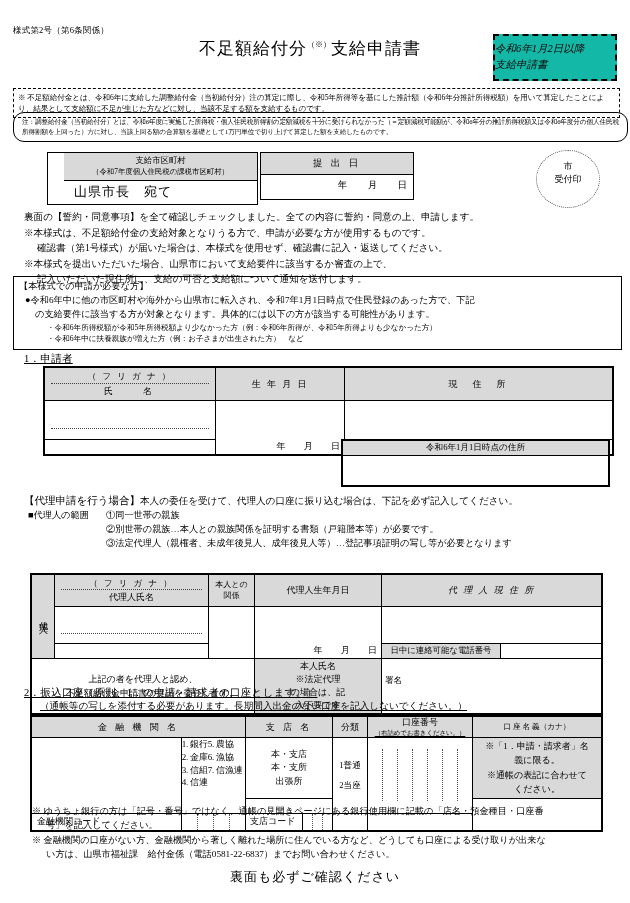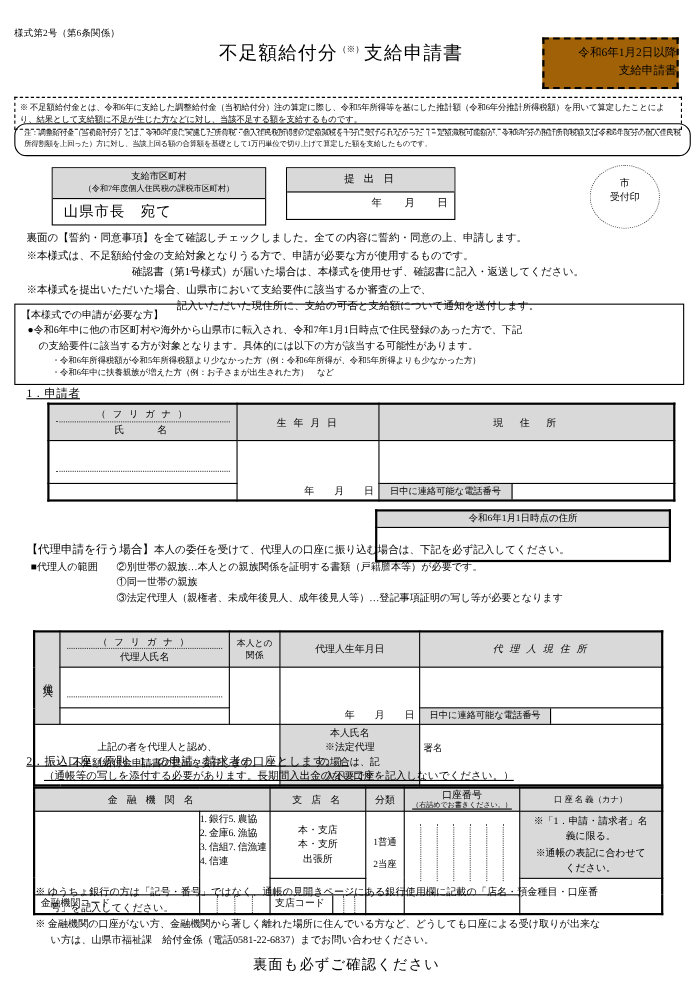--- a/index.html
+++ b/index.html
@@ -11,49 +11,49 @@
   }
   .page{position:absolute;left:0;top:0;width:630px;height:903px;}
 
   
   .formno{position:absolute;left:13px;top:25px;font-size:8.5px;letter-spacing:.2px;}
   .title{position:absolute;left:0;top:38px;width:630px;text-align:center;
          font-size:17px;letter-spacing:1px;}
   .title .sup{font-size:8px;vertical-align:super;letter-spacing:0;}
   .title-inner{display:inline-block;margin-left:-10px;}
   .badge{position:absolute;right:13px;top:34px;width:120px;
-         border:2px dashed #000;text-align:right;font-size:10.5px;
-         padding:5px 0 6px;line-height:1.5;background:#a16207;}
+         border:2px dashed #000;text-align:left;font-size:10.5px;
+         padding:5px 0 6px;line-height:1.5;background:#14b8a6;font-style:italic;}
 
   
   .note1{position:absolute;left:13px;top:88px;width:597px;
          border:1px dashed #000;padding:3px 4px;font-size:7.6px;line-height:1.45;
          letter-spacing:-.1px;}
   .note2{position:absolute;left:13px;top:112px;width:597px;
          border:1px solid #000;border-radius:11px;padding:4px 8px;
          font-size:6.6px;line-height:1.5;letter-spacing:-.1px;}
 
   
-  .box-muni{position:absolute;left:47px;top:152px;width:193px;border:1px solid #000;}
+  .box-muni{position:absolute;left:47px;top:152px;width:193px;border:1px solid #000;padding-left:16px;}
   .box-muni .hd{background:#d9d9d9;border-bottom:1px solid #000;text-align:center;
                 font-size:8.4px;line-height:1.45;padding:2px 0 2px;}
   .box-muni .bd{height:21px;font-size:13px;padding:2px 0 0 10px;letter-spacing:1px;}
   .box-date{position:absolute;left:260px;top:152px;width:152px;border:1px solid #000;}
   .box-date .hd{background:#d9d9d9;border-bottom:1px solid #000;text-align:center;
                 font-size:9.5px;padding:4px 0 4px;letter-spacing:3px;}
   .box-date .bd{height:20px;font-size:9.5px;text-align:right;padding:4px 6px 0 0;}
   .box-date .bd span{margin-left:18px;}
   .stamp{position:absolute;left:536px;top:150px;width:64px;height:58px;
          border:1px dotted #555;border-radius:50%;text-align:center;
          font-size:9px;line-height:1.45;padding-top:9px;box-sizing:border-box;}
 
   
   .instr{position:absolute;left:24px;top:209px;width:590px;font-size:9.6px;line-height:1.62;}
   .instr div{white-space:nowrap;}
-  .ind{padding-left:13px;text-align:center;}
+  .ind{padding-left:13px;}
 
   
   .reqbox{position:absolute;left:13px;top:276px;width:597px;border:1px solid #000;
           padding:3px 5px 4px;font-size:9.2px;line-height:1.52;}
   .reqbox .l2{padding-left:6px;text-indent:0;}
   .reqbox .l3{padding-left:16px;}
   .reqbox .small{font-size:7.6px;padding-left:28px;line-height:1.5;}
 
   
   .sec{position:absolute;font-size:10.5px;text-decoration:underline;letter-spacing:.3px;}
@@ -186,38 +186,38 @@
             <td class="hdc" style="border:none;border-right:1px solid #000;width:120px;font-size:8.4px;padding:1px 0;">日中に連絡可能な電話番号</td>
             <td style="border:none;"></td>
           </tr>
         </tbody>
             </table>
       </td>
     </tr>
   </tbody>
     </table>
 
-  <table class="grid" style="left:341px;top:463px;border:2px solid #000;">
+  <table class="grid" style="left:341px;top:439px;border:2px solid #000;">
     <tbody>
         <tr>
       <td class="hdc" style="width:265px;height:14px;font-size:8.6px;">令和6年1月1日時点の住所</td>
     </tr>
     <tr>
       <td style="height:29px;"></td>
     </tr>
   </tbody>
     </table>
 
   <div style="position:absolute;left:24px;top:494px;font-size:9.6px;white-space:nowrap;">
     <span style="font-size:10.5px;">【代理申請を行う場合】</span><span>本人の委任を受けて、代理人の口座に振り込む場合は、下記を必ず記入してください。</span>
   </div>
   <div style="position:absolute;left:28px;top:509px;font-size:9.2px;">■代理人の範囲</div>
   <div style="position:absolute;left:106px;top:509px;font-size:9.2px;line-height:1.52;">
+    <div>①同一世帯の親族</div>
     <div>②別世帯の親族…本人との親族関係を証明する書類（戸籍謄本等）が必要です。</div>
-    <div>①同一世帯の親族</div>
     <div>③法定代理人（親権者、未成年後見人、成年後見人等）…登記事項証明の写し等が必要となります</div>
   </div>
 
   <table class="grid" id="tbl-agent">
     <tbody>
         <tr>
       <td rowspan="3" class="hdc" style="width:22px;">
         <div class="vlabel">代理人</div>
       </td>
       <td class="hdc" style="width:153px;height:27px;padding:2px 0;">

